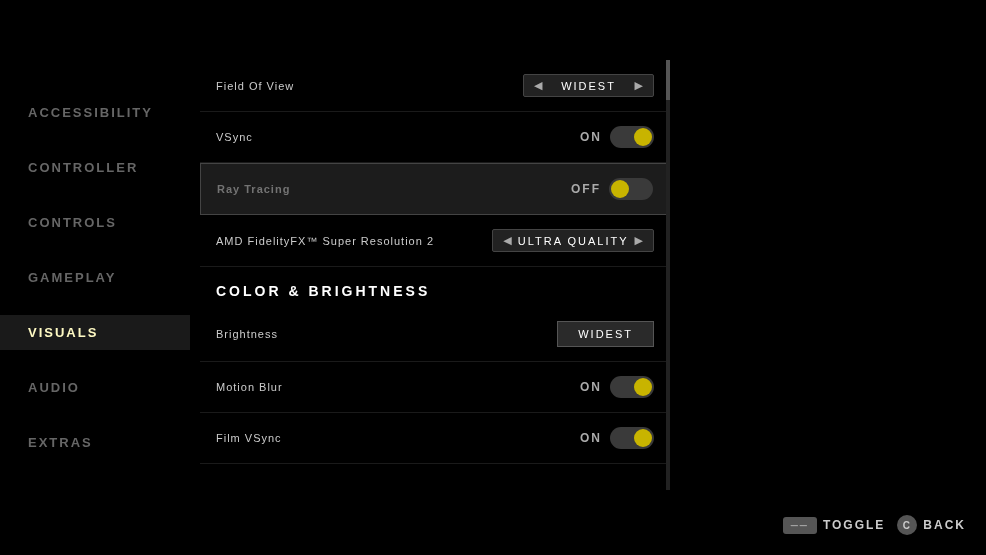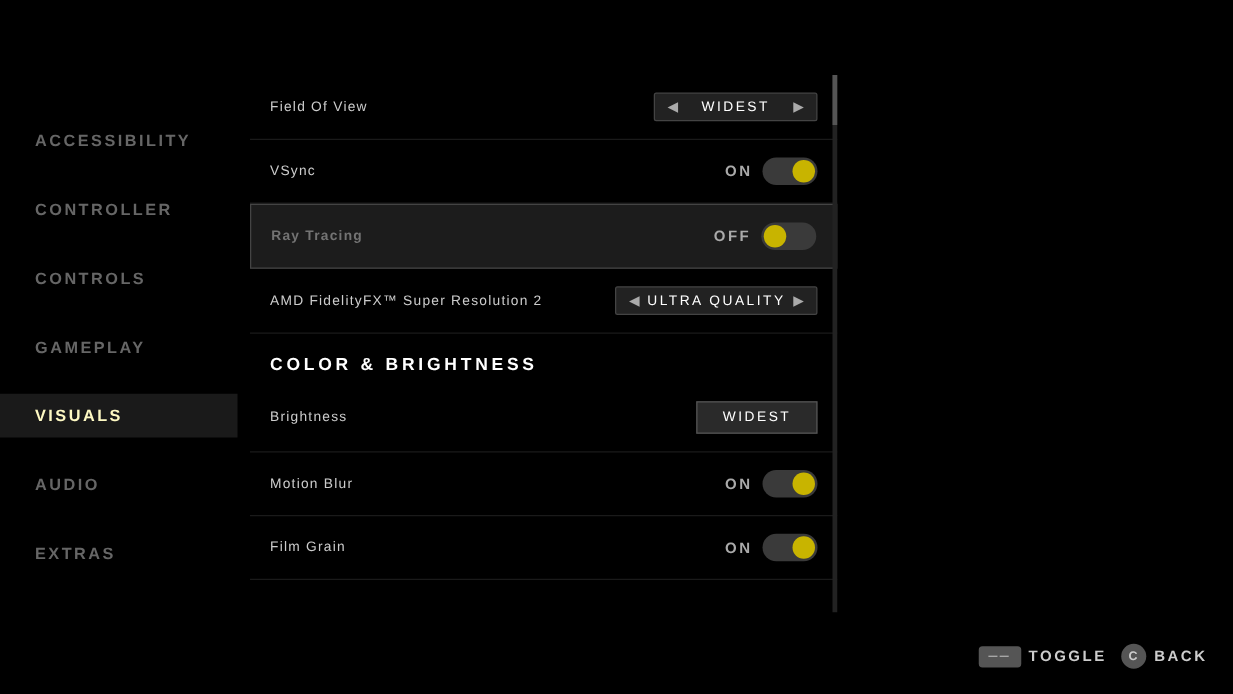--- a/index.html
+++ b/index.html
@@ -331,21 +331,21 @@
       <span class="setting-label">Motion Blur</span>
       <div class="setting-value">
         <span class="toggle-label">ON</span>
         <div class="toggle on">
           <div class="toggle-knob"></div>
         </div>
       </div>
     </div>
 
     <div class="setting-row">
-      <span class="setting-label">Film Grain</span>
+      <span class="setting-label">Film VSync</span>
       <div class="setting-value">
         <span class="toggle-label">ON</span>
         <div class="toggle on">
           <div class="toggle-knob"></div>
         </div>
       </div>
     </div>
 
     <div class="scrollbar">
       <div class="scrollbar-thumb"></div>

